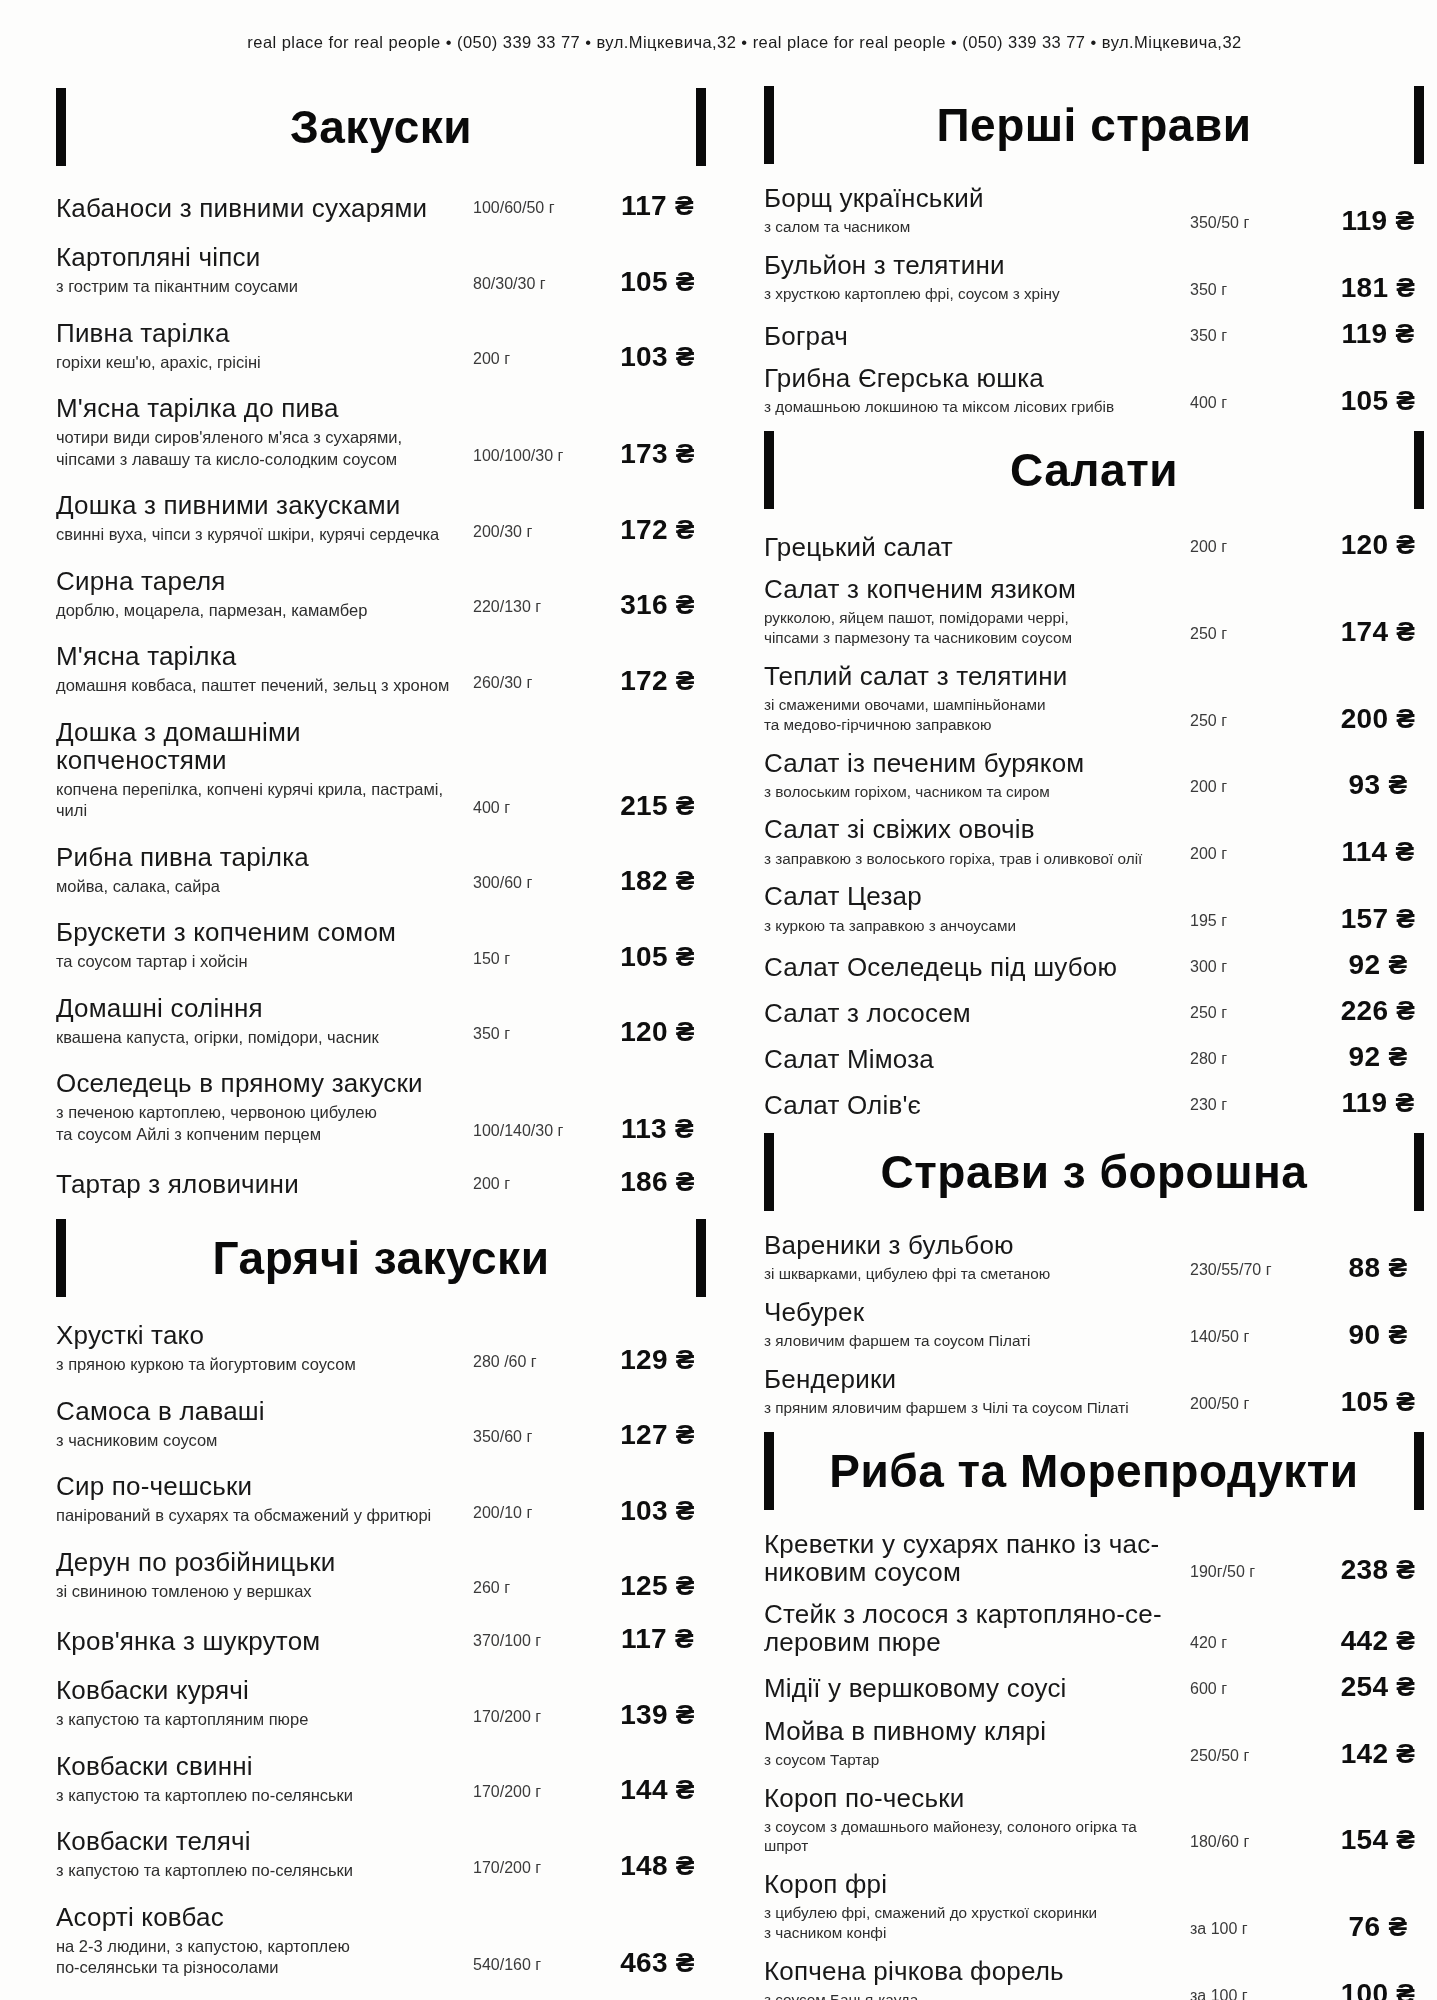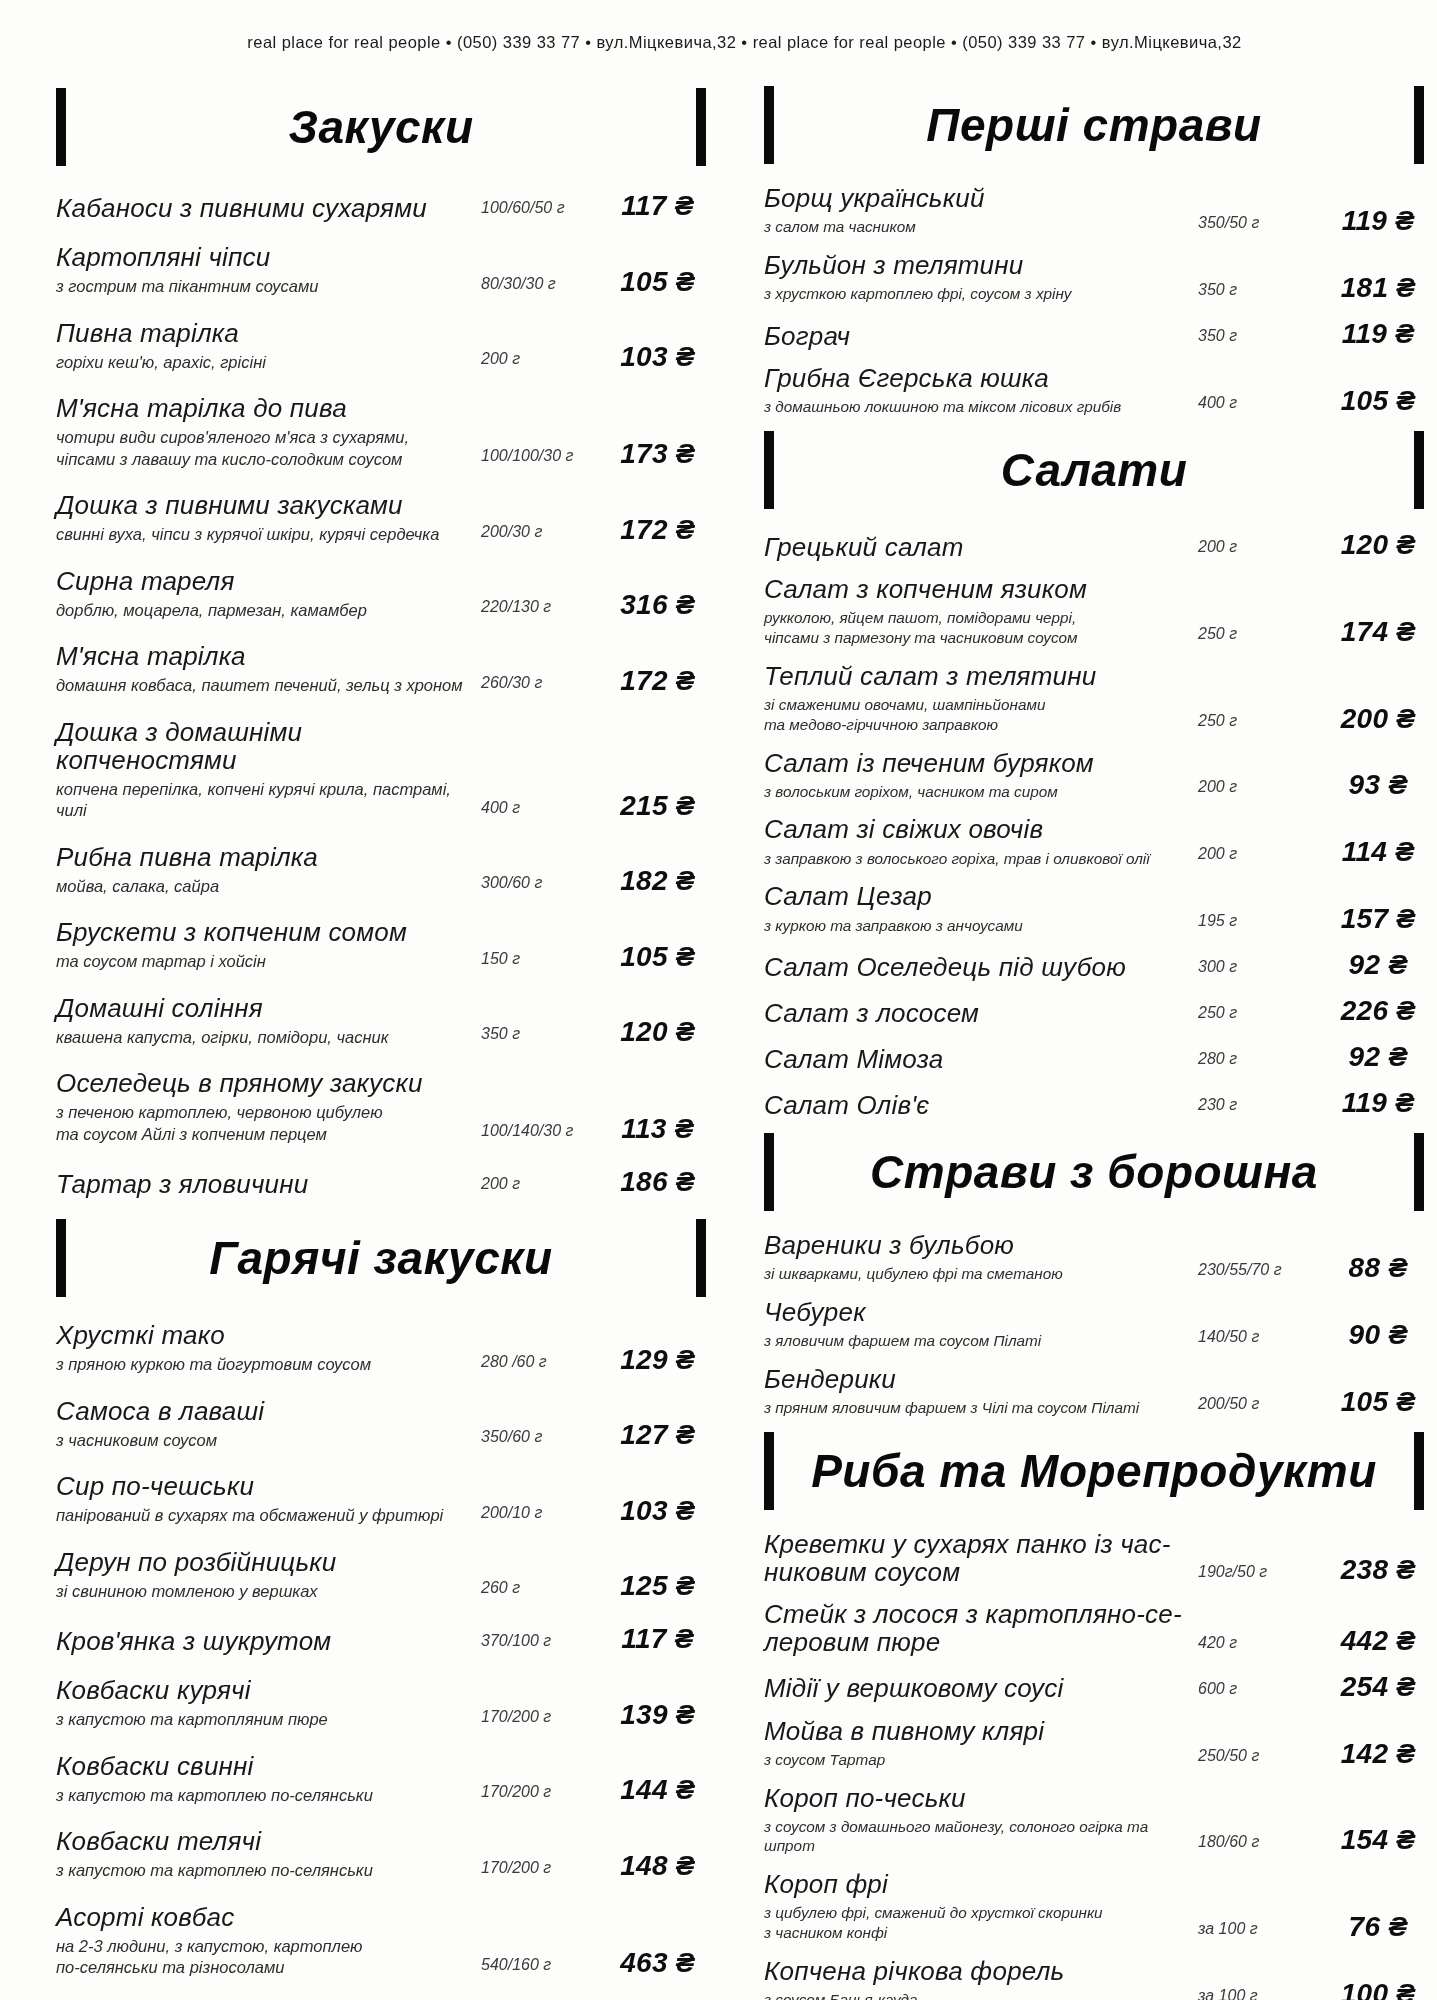--- a/index.html
+++ b/index.html
@@ -5,32 +5,32 @@
   html,body{margin:0;padding:0;}
   body{
     width:1437px;height:2000px;position:relative;overflow:hidden;
     background:#fdfdfc;color:#161616;
     font-family:"Liberation Sans","DejaVu Sans",sans-serif;
   }
   .page-header{
     position:absolute;top:33px;left:57px;width:1375px;
     font-size:16.5px;letter-spacing:.45px;color:#1b1b1b;white-space:nowrap;text-align:center;
   }
-  .col{position:absolute;top:78px;font-style:italic;}
+  .col{position:absolute;top:78px;}
   .col-left{left:56px;width:650px;}
   .col-right{left:764px;width:660px;}
   .section-header{display:flex;align-items:center;gap:8px;margin:10px 0 24px 0;}
   .col-right .section-header{margin:8px 0 20px 0;justify-content:center;}
   .bar{width:10px;height:78px;background:#0a0a0a;flex:0 0 auto;}
   .section-title{
     flex:1;text-align:center;font-size:46px;font-weight:700;
     letter-spacing:.5px;color:#0a0a0a;line-height:1;
   }
   .item{
-    display:grid;grid-template-columns:1fr 122px 97px;column-gap:6px;
+    display:grid;grid-template-columns:1fr 122px 97px;column-gap:14px;
     align-items:end;margin-bottom:21px;
   }
   .col-right .item{grid-template-columns:1fr 128px 92px;margin-bottom:14px;}
   .item-name{font-size:26px;line-height:1.08;letter-spacing:.2px;color:#181818;white-space:pre-line;}
   .item-desc{font-size:16.5px;line-height:1.3;margin-top:5px;color:#2d2d2d;white-space:pre-line;}
   .col-right .item-desc{font-size:15.3px;}
   .item-weight{font-size:16px;color:#3a3a3a;padding-bottom:5px;white-space:nowrap;}
   .item-price{
     font-size:28px;font-weight:700;text-align:center;white-space:nowrap;
     letter-spacing:.3px;color:#0e0e0e;padding-bottom:0;

